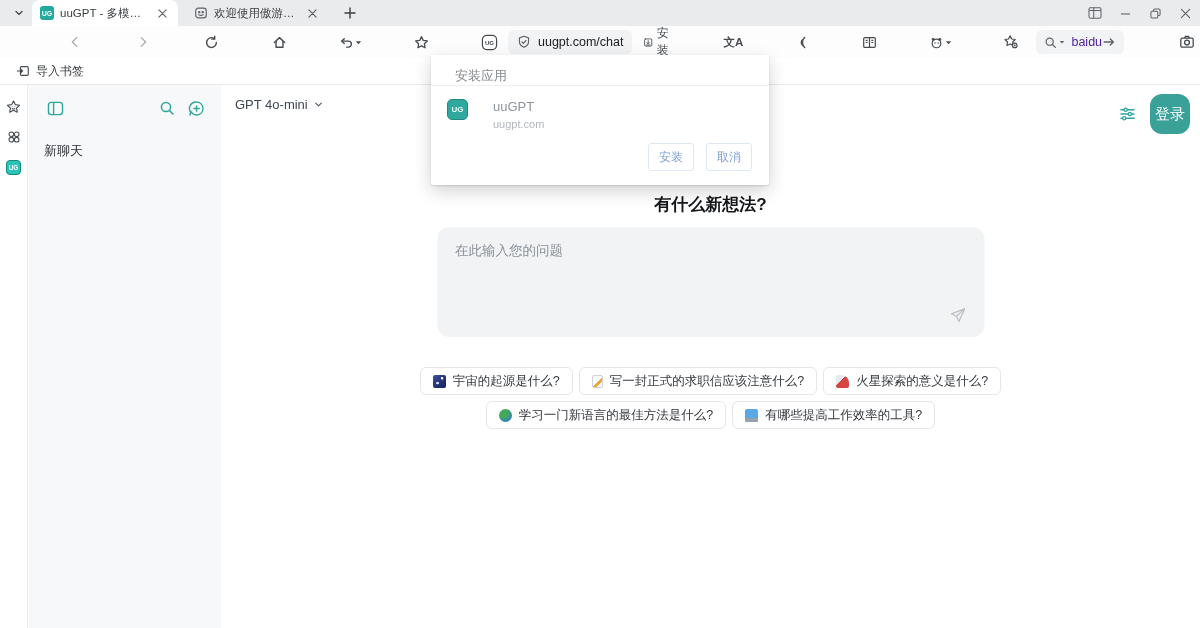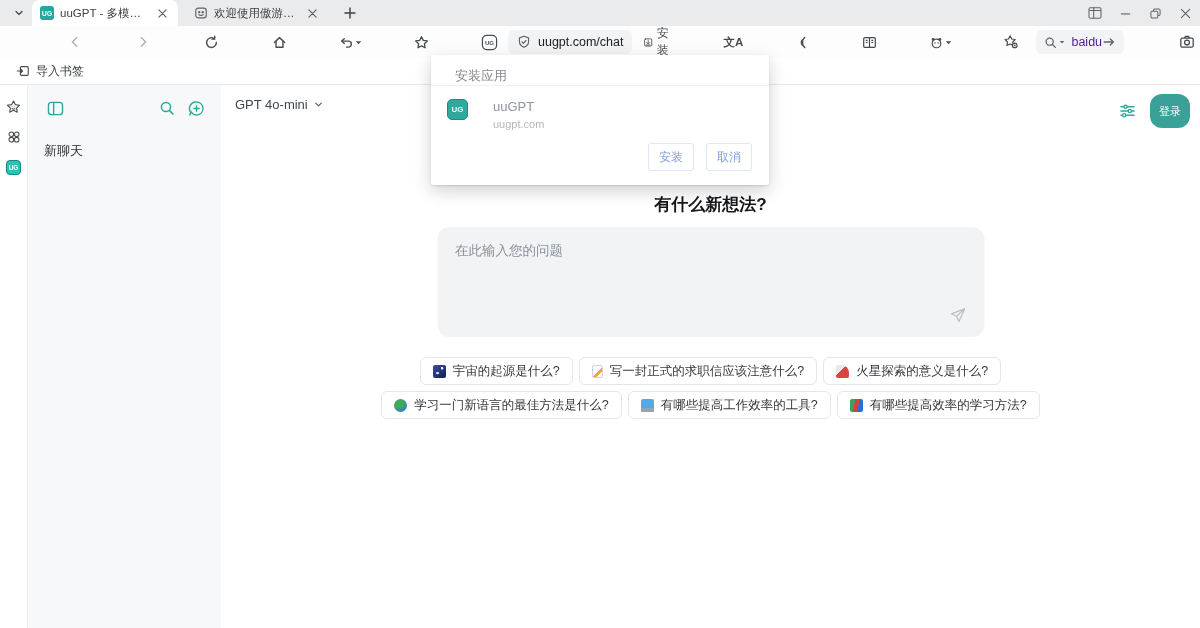--- a/index.html
+++ b/index.html
@@ -61,37 +61,37 @@
   .side { width:193px; background:#f7f8f9; position:relative; flex:none; }
   .side-top { position:absolute; top:12px; left:16px; right:14px; display:flex; align-items:center; }
   .side-top .spacer { flex:1; }
   .sbtn { width:22px; height:22px; display:flex; align-items:center; justify-content:center; border-radius:4px; }
   .newchat-label { position:absolute; top:57px; left:16px; font-size:13px; color:#2e3338; }
 
   .main { flex:1; position:relative; background:#fff; }
   .model-sel { position:absolute; left:14px; top:12px; display:flex; align-items:center; gap:5px;
     font-size:13px; color:#3e4752; }
   .topright { position:absolute; right:10px; top:9px; display:flex; align-items:center; gap:14px; }
-  .login-btn { width:40px; height:34px; border-radius:12px; background:#3aa198; color:#fff;
-    font-size:11px; display:flex; align-items:center; justify-content:center; border:none; }
+  .login-btn { width:40px; height:40px; border-radius:12px; background:#3aa198; color:#fff;
+    font-size:15px; display:flex; align-items:center; justify-content:center; border:none; }
   .heading { position:absolute; top:108px; left:0; right:0; text-align:center; font-size:17px;
     font-weight:bold; color:#15181b; }
   .inputcard { position:absolute; top:142px; left:50%; transform:translateX(-50%); width:547px;
     height:110px; background:#f1f3f5; border-radius:12px; }
   .inputcard textarea { position:absolute; inset:0; background:transparent; border:none; resize:none;
     outline:none; padding:15px 18px; font-size:13.5px; color:#4c1d95;
     font-family:"Liberation Sans", sans-serif; }
   .inputcard textarea::placeholder { color:#8b919a; }
   .send-btn { position:absolute; right:16px; bottom:12px; width:20px; height:20px; display:flex;
     align-items:center; justify-content:center; }
 
   .chips-row { position:absolute; left:0; right:0; display:flex; justify-content:center; gap:6px; }
   .row1 { top:272px; } .row2 { top:306px; }
   .chip { height:28px; background:#fff; border:1px solid #e4e7ea; border-radius:6px; display:flex;
-    align-items:center; padding:0 12px; font-size:12.5px; color:#33373c; white-space:nowrap; }
+    align-items:center; padding:0 12px; font-size:12.5px; color:#33373c; white-space:nowrap;margin-top:10px; }
   .ci { width:13px; height:13px; border-radius:2px; margin-right:7px; flex:none; }
   .ci-milky { background:
       radial-gradient(circle at 70% 25%, rgba(255,255,255,.95) 0 1px, transparent 1.6px),
       radial-gradient(circle at 35% 62%, rgba(255,255,255,.85) 0 1px, transparent 1.6px),
       linear-gradient(140deg,#3b4fa0,#141d57); }
   .ci-memo { width:11px; background:#fdfdfd; border:1px solid #cfd3d8;
       background-image:linear-gradient(135deg, transparent 52%, #f2a33c 52% 72%, transparent 72%); }
   .ci-rocket { background:linear-gradient(135deg,#e6e9ed 42%, #d64540 42%); border-radius:2px 8px 2px 2px; }
   .ci-laptop { background:linear-gradient(#5aa7e8 0 9px, #98a2ab 9px); border-radius:2px 2px 1px 1px; }
   .ci-globe { border-radius:50%; background:radial-gradient(circle at 38% 35%, #41a85c 0 38%, #2d7fd0 72%); }
@@ -428,24 +428,20 @@
     </div>
     <div class="chips-row row2">
       <div class="chip">
         <span class="ci ci-globe"></span>
         <span>学习一门新语言的最佳方法是什么?</span>
       </div>
       <div class="chip">
         <span class="ci ci-laptop"></span>
         <span>有哪些提高工作效率的工具?</span>
       </div>
-      <div class="chip">
-        <span class="ci ci-books"></span>
-        <span>有哪些提高效率的学习方法?</span>
-      </div>
     </div>
   </div>
 </div>
 
 <div class="dialog">
   <div class="dlg-head">安装应用</div>
   <div class="dlg-body">
     <span class="dlg-appicon">UG</span>
     <div class="dlg-appmeta">
       <div class="dlg-appname">uuGPT</div>

